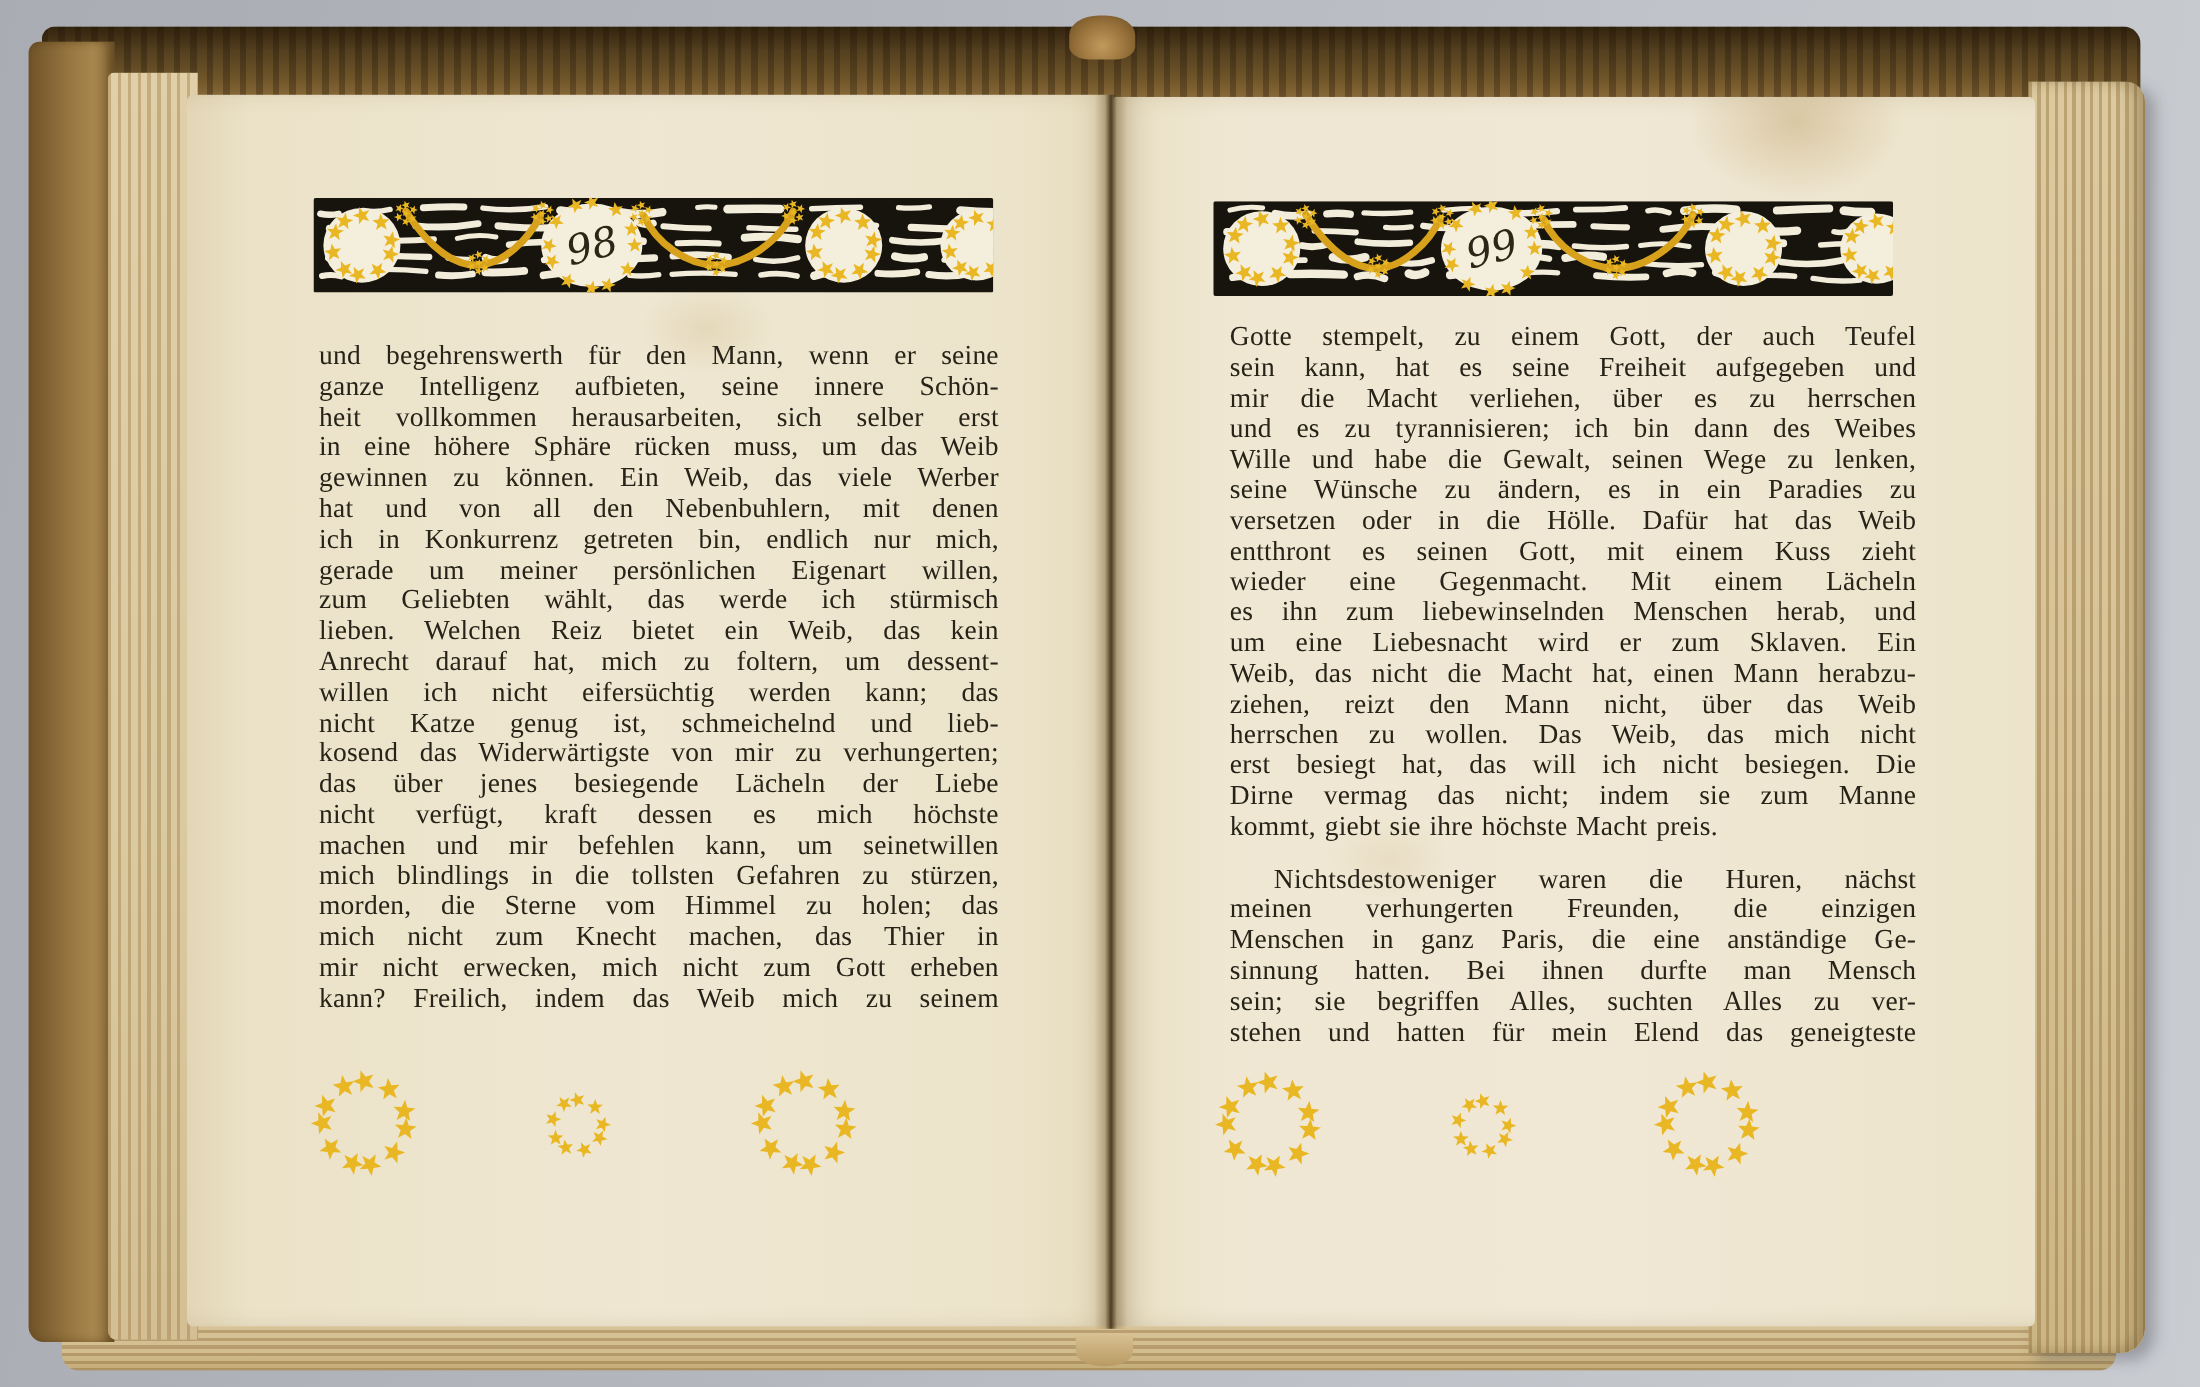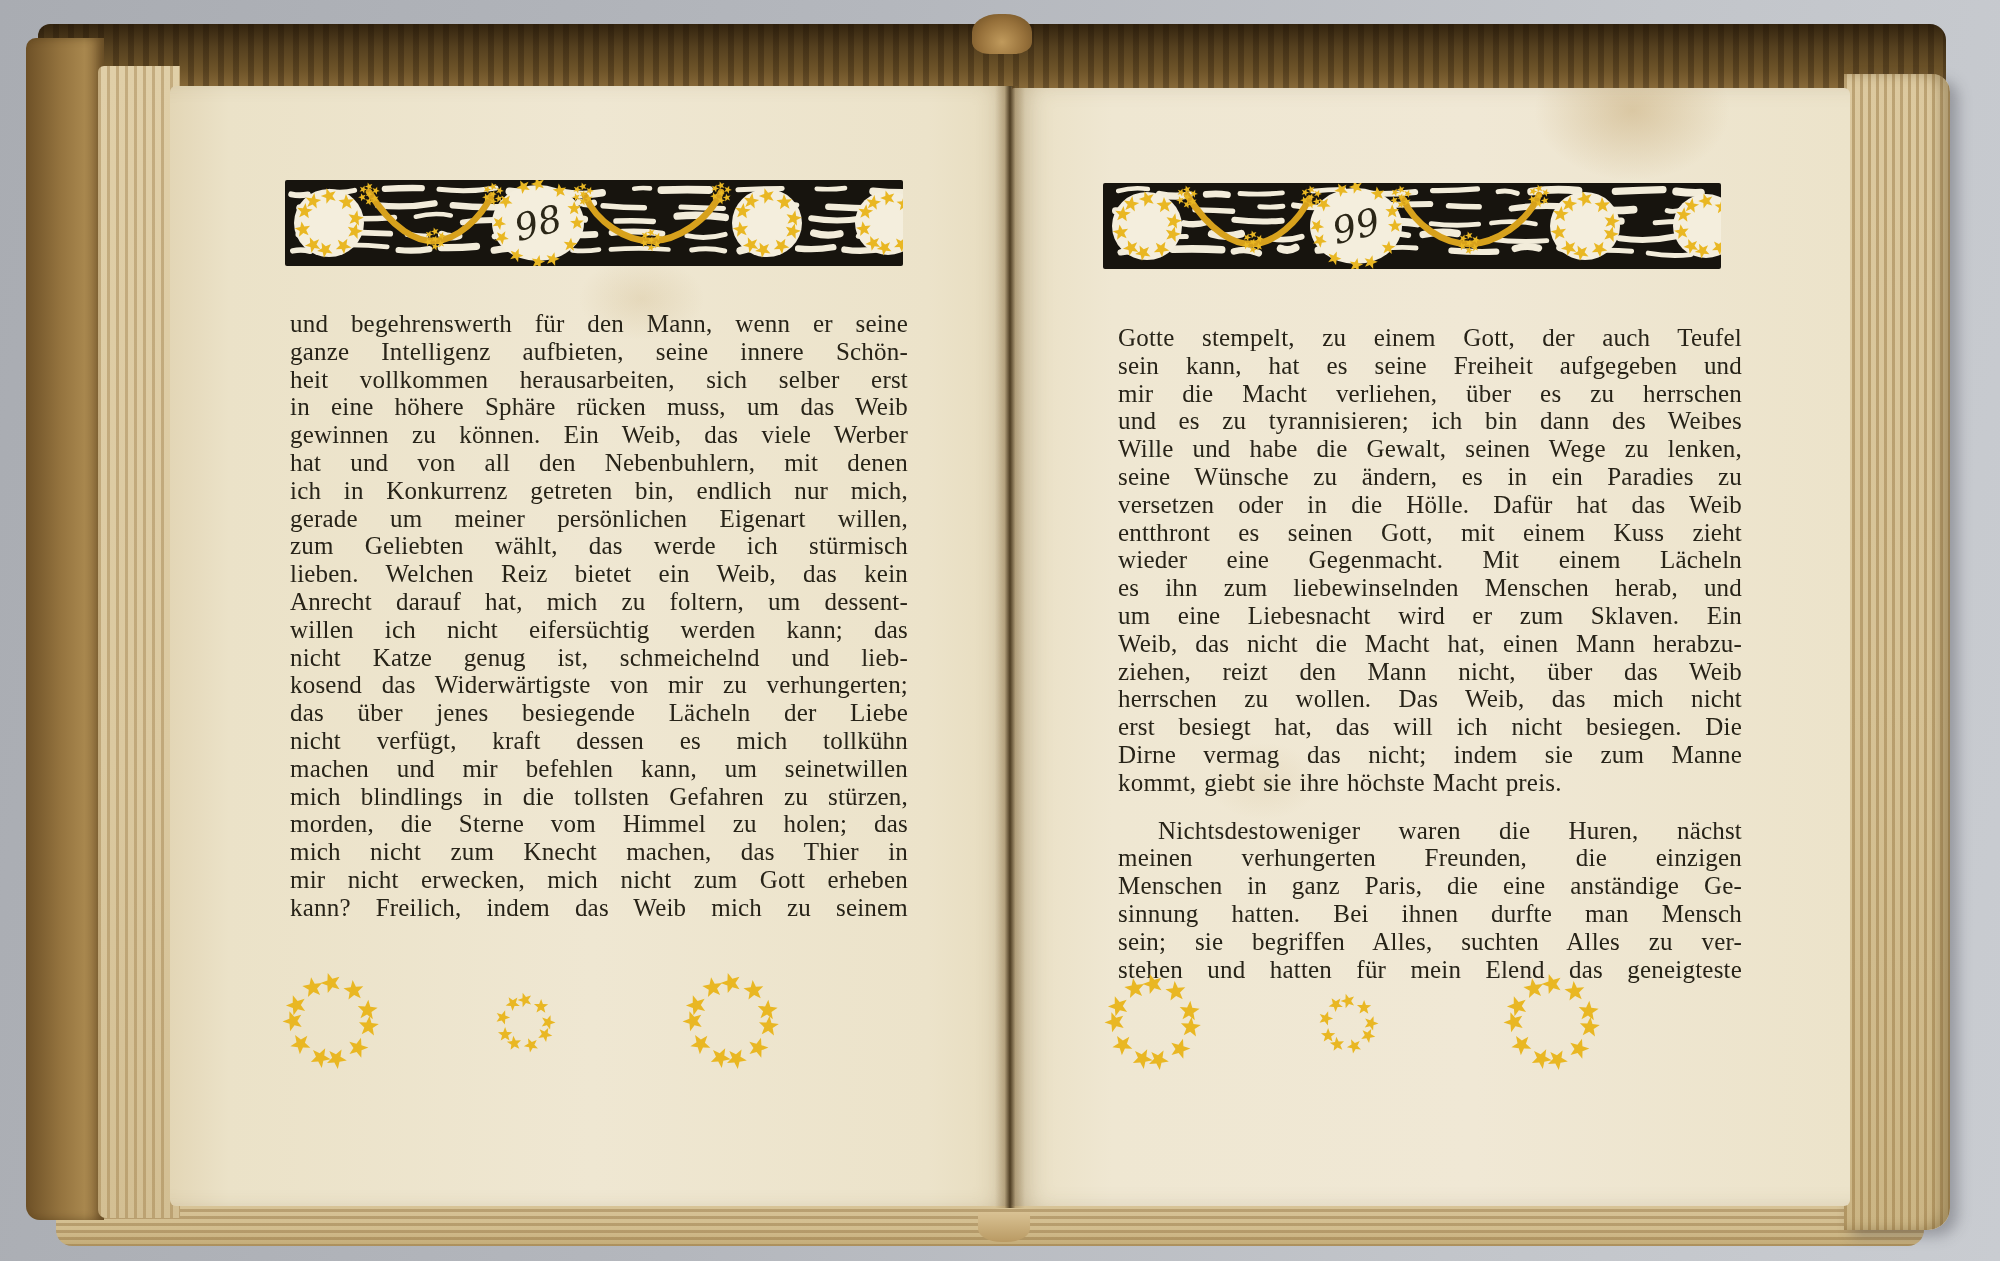--- a/index.html
+++ b/index.html
@@ -92,21 +92,21 @@
     fill:#2b2617; text-anchor:middle;
   }
   .hb-left{left:115px; top:94px;}
   .hb-right{left:91px; top:95px;}
   
   .textblock{
     position:absolute; color:var(--ink,#272318);
     font-size:25px; line-height:27.8px; letter-spacing:.2px; word-spacing:1.5px;
   }
   .tb-left{left:120px; top:224px; width:618px;}
-  .tb-right{left:106px; top:236px; width:624px;}
+  .tb-right{left:106px; top:205px; width:624px;}
   .line{text-align:justify; text-align-last:justify; white-space:normal;}
   .line.endline{text-align-last:left;}
   .line.indent{text-indent:40px;margin-top:20px;}
   
   .wreath{position:absolute;}
 </style>
 </head>
 <body>
 
 <div class="scene" style="--page: #ece3cb; --band: #17140e; --star: #e9b723; --gold: #d7a11c; --ink: #272318;">
@@ -298,21 +298,21 @@
         <div class="line">hat und von all den Nebenbuhlern, mit denen</div>
         <div class="line">ich in Konkurrenz getreten bin, endlich nur mich,</div>
         <div class="line">gerade um meiner persönlichen Eigenart willen,</div>
         <div class="line">zum Geliebten wählt, das werde ich stürmisch</div>
         <div class="line">lieben.  Welchen Reiz bietet ein Weib, das kein</div>
         <div class="line">Anrecht darauf hat, mich zu foltern, um dessent-</div>
         <div class="line">willen ich nicht eifersüchtig werden kann; das</div>
         <div class="line">nicht Katze genug ist, schmeichelnd und lieb-</div>
         <div class="line">kosend das Widerwärtigste von mir zu verhungerten;</div>
         <div class="line">das über jenes besiegende Lächeln der Liebe</div>
-        <div class="line">nicht verfügt, kraft dessen es mich tollkühn</div>
+        <div class="line">nicht verfügt, kraft dessen es mich höchste</div>
         <div class="line">machen und mir befehlen kann, um seinetwillen</div>
         <div class="line">mich blindlings in die tollsten Gefahren zu stürzen,</div>
         <div class="line">morden, die Sterne vom Himmel zu holen; das</div>
         <div class="line">mich nicht zum Knecht machen, das Thier in</div>
         <div class="line">mir nicht erwecken, mich nicht zum Gott erheben</div>
         <div class="line">kann? Freilich, indem das Weib mich zu seinem</div>
       </div>
 
     <svg class="wreath" style="left:101px; top:875px;" width="120" height="120" viewBox="-60 -60 120 120">
       <g class="star-ring">

